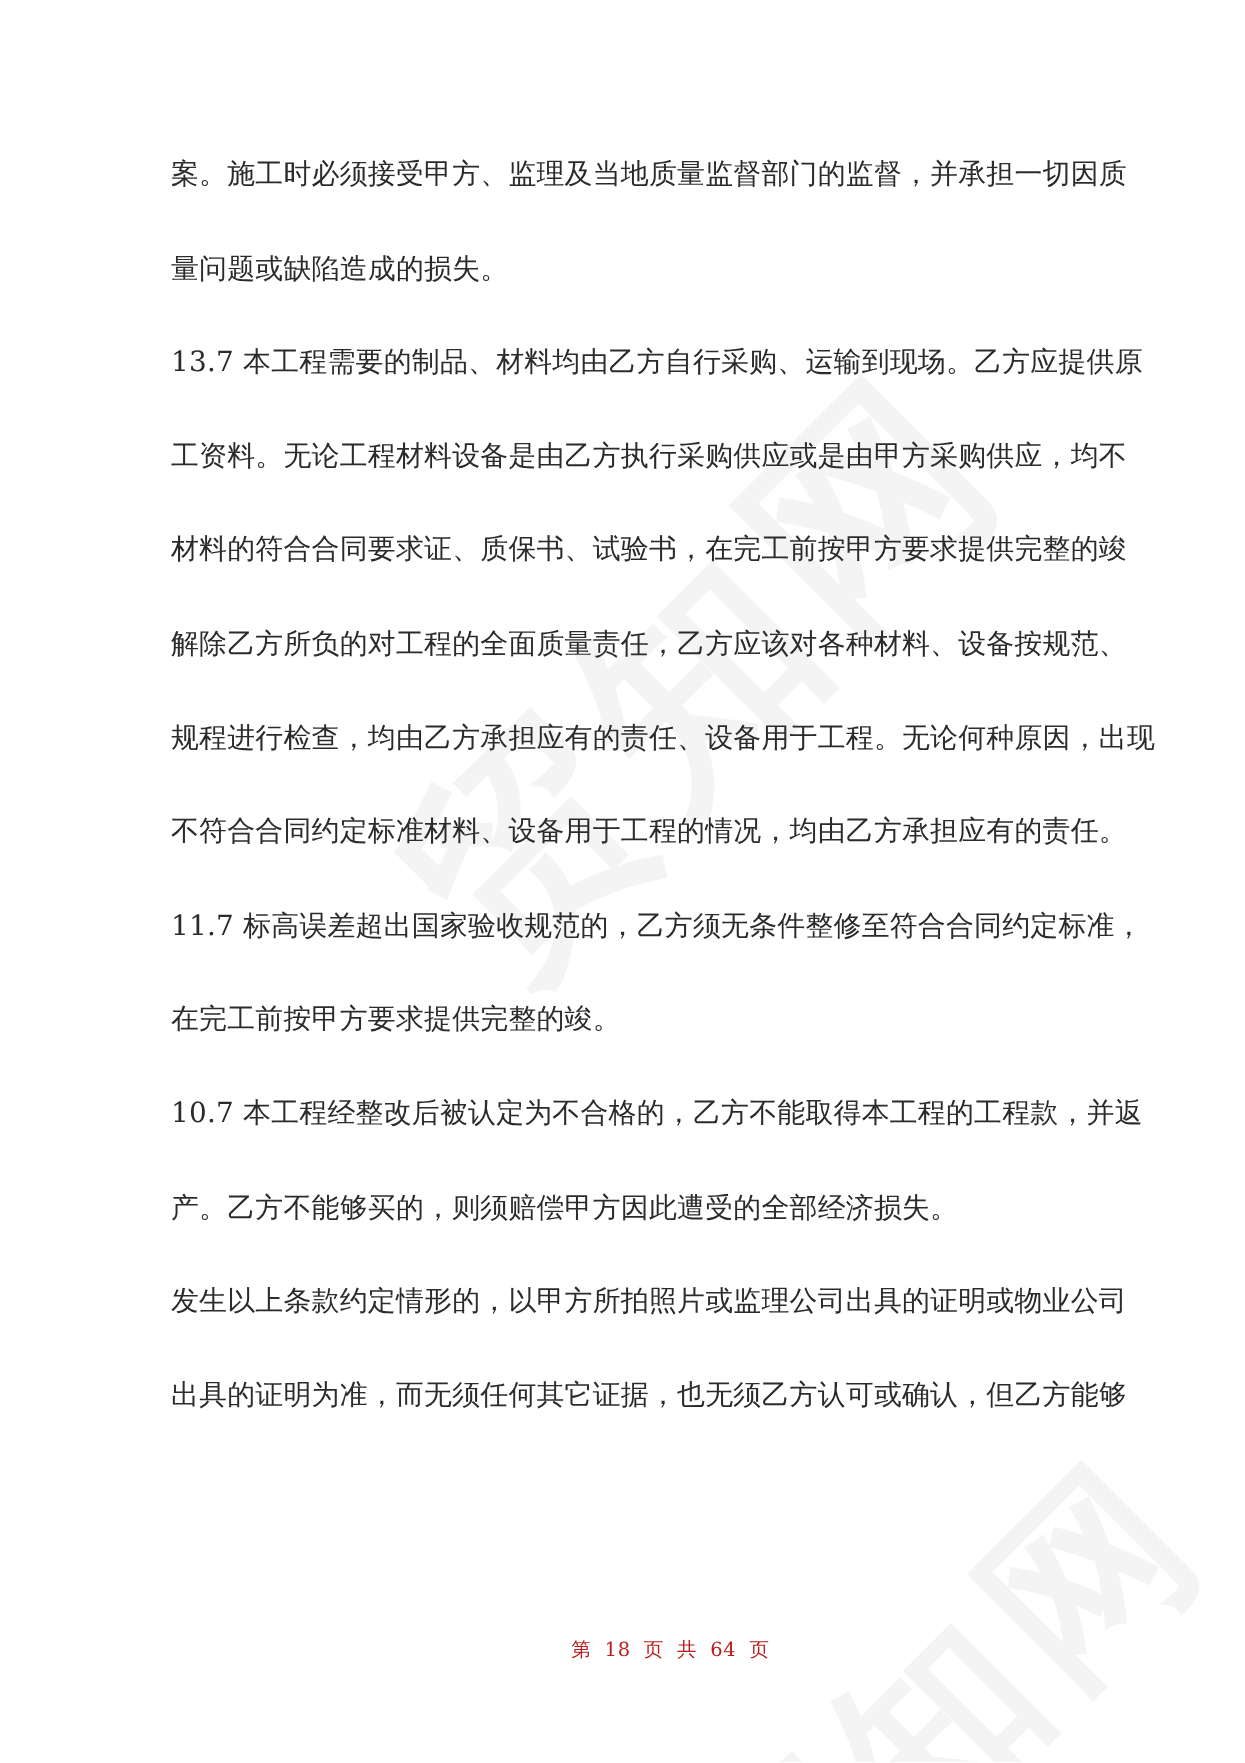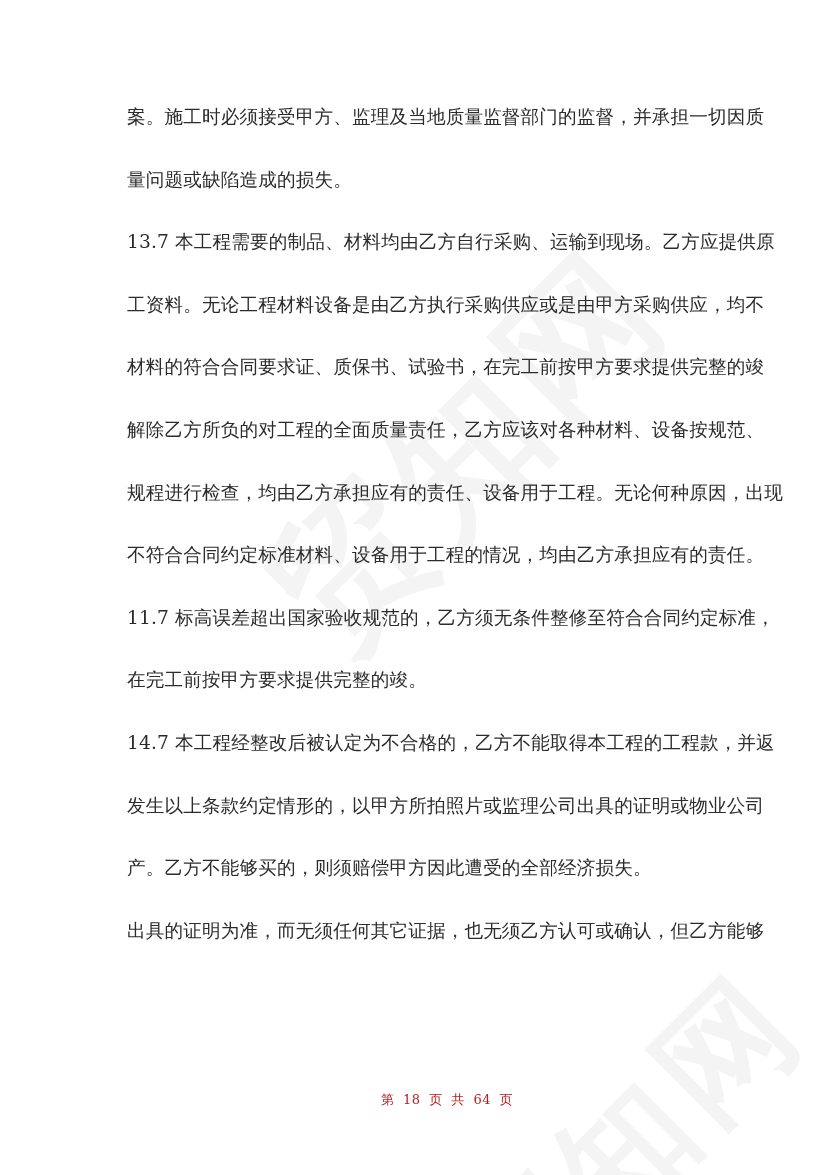--- a/index.html
+++ b/index.html
@@ -36,21 +36,21 @@
       color: rgba(0,0,0,0.045);
       white-space: nowrap;
       transform: rotate(-45deg);
       transform-origin: center center;
       letter-spacing: 10px;
     }
     .wm1 { left: 230px; top: 350px; }
     .wm2 { left: 420px; top: 1060px; font-size: 130px; }
     .body-text {
       position: absolute;
-      left: 127px;
+      left: 114px;
       top: 102px;
       width: 580px;
     }
     .line {
       height: 62.6px;
       line-height: 30px;
       font-size: 18.6px;
       white-space: nowrap;
       letter-spacing: 0.15px;
     }
@@ -81,20 +81,20 @@
     <div class="line">案。施工时必须接受甲方、监理及当地质量监督部门的监督，并承担一切因质</div>
     <div class="line">量问题或缺陷造成的损失。</div>
     <div class="line">13.7 本工程需要的制品、材料均由乙方自行采购、运输到现场。乙方应提供原</div>
     <div class="line">工资料。无论工程材料设备是由乙方执行采购供应或是由甲方采购供应，均不</div>
     <div class="line">材料的符合合同要求证、质保书、试验书，在完工前按甲方要求提供完整的竣</div>
     <div class="line">解除乙方所负的对工程的全面质量责任，乙方应该对各种材料、设备按规范、</div>
     <div class="line">规程进行检查，均由乙方承担应有的责任、设备用于工程。无论何种原因，出现</div>
     <div class="line">不符合合同约定标准材料、设备用于工程的情况，均由乙方承担应有的责任。</div>
     <div class="line">11.7 标高误差超出国家验收规范的，乙方须无条件整修至符合合同约定标准，</div>
     <div class="line">在完工前按甲方要求提供完整的竣。</div>
-    <div class="line">14.7 本工程经整改后被认定为不合格的，乙方不能取得本工程的工程款，并返</div>
+    <div class="line">10.7 本工程经整改后被认定为不合格的，乙方不能取得本工程的工程款，并返</div>
+    <div class="line">产。乙方不能够买的，则须赔偿甲方因此遭受的全部经济损失。</div>
     <div class="line">发生以上条款约定情形的，以甲方所拍照片或监理公司出具的证明或物业公司</div>
-    <div class="line">产。乙方不能够买的，则须赔偿甲方因此遭受的全部经济损失。</div>
     <div class="line">出具的证明为准，而无须任何其它证据，也无须乙方认可或确认，但乙方能够</div>
   </div>
 
   <div class="footer">第 18 页 共 64 页</div>
 </div>
 
 </body></html>

